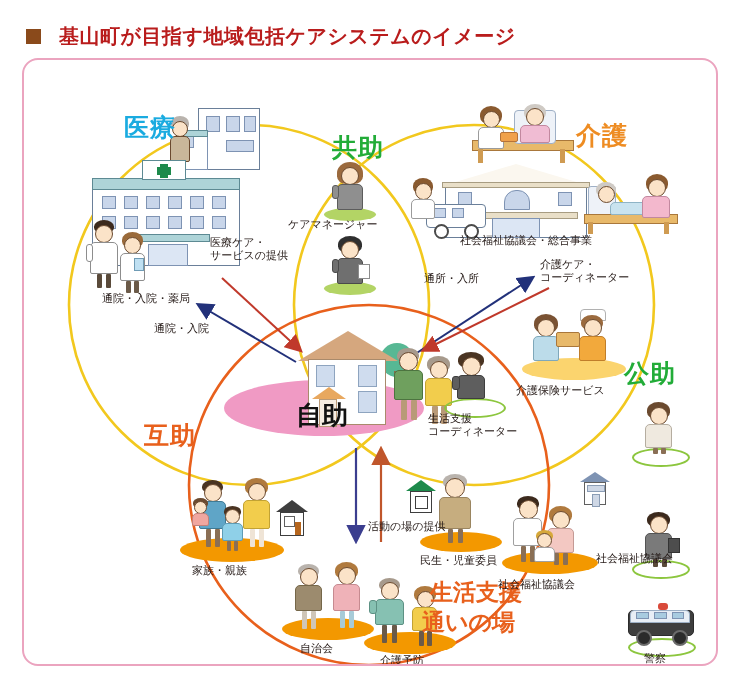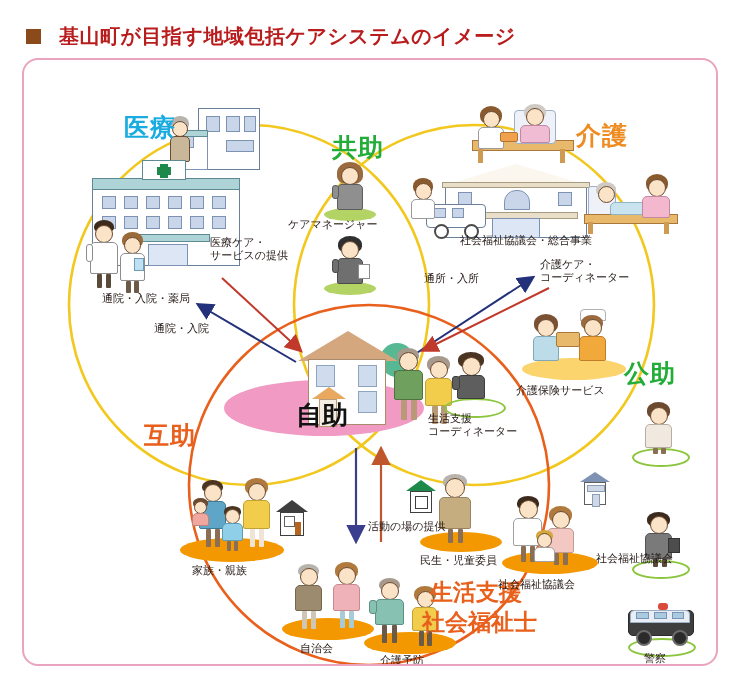--- a/index.html
+++ b/index.html
@@ -538,21 +538,21 @@
 
   <div class="lbl big-label" style="left:100px; top:52px; color:#1aabe0;">医療</div>
   <div class="lbl big-label" style="left:308px; top:72px; color:#22ac38;">共助</div>
   <div class="lbl big-label" style="left:552px; top:60px; color:#ee8c22;">介護</div>
   <div class="lbl big-label" style="left:120px; top:360px; color:#e8601c;">互助</div>
   <div class="lbl big-label" style="left:600px; top:298px; color:#22ac38;">公助</div>
 
   <div class="lbl mid-label" style="left:272px; top:340px; font-size:26px; color:#111;">自助</div>
 
   <div class="lbl" style="left:406px; top:518px; font-size:23px; font-weight:bold; color:#e8601c;">生活支援</div>
-  <div class="lbl" style="left:398px; top:548px; font-size:23px; font-weight:bold; color:#e8601c;">社会福祉士</div>
+  <div class="lbl" style="left:398px; top:548px; font-size:23px; font-weight:bold; color:#e8601c;">通いの場</div>
 
   <div class="lbl cap" style="left:78px; top:232px;">通院・入院・薬局</div>
   <div class="lbl cap" style="left:130px; top:262px;">通院・入院</div>
   <div class="lbl cap cap-left" style="left:186px; top:176px; white-space:pre-line;">医療ケア・
 サービスの提供</div>
 
   <div class="lbl cap" style="left:264px; top:158px;">ケアマネージャー</div>
 
   <div class="lbl cap" style="left:436px; top:174px;">社会福祉協議会・総合事業</div>
   <div class="lbl cap" style="left:400px; top:212px;">通所・入所</div>

